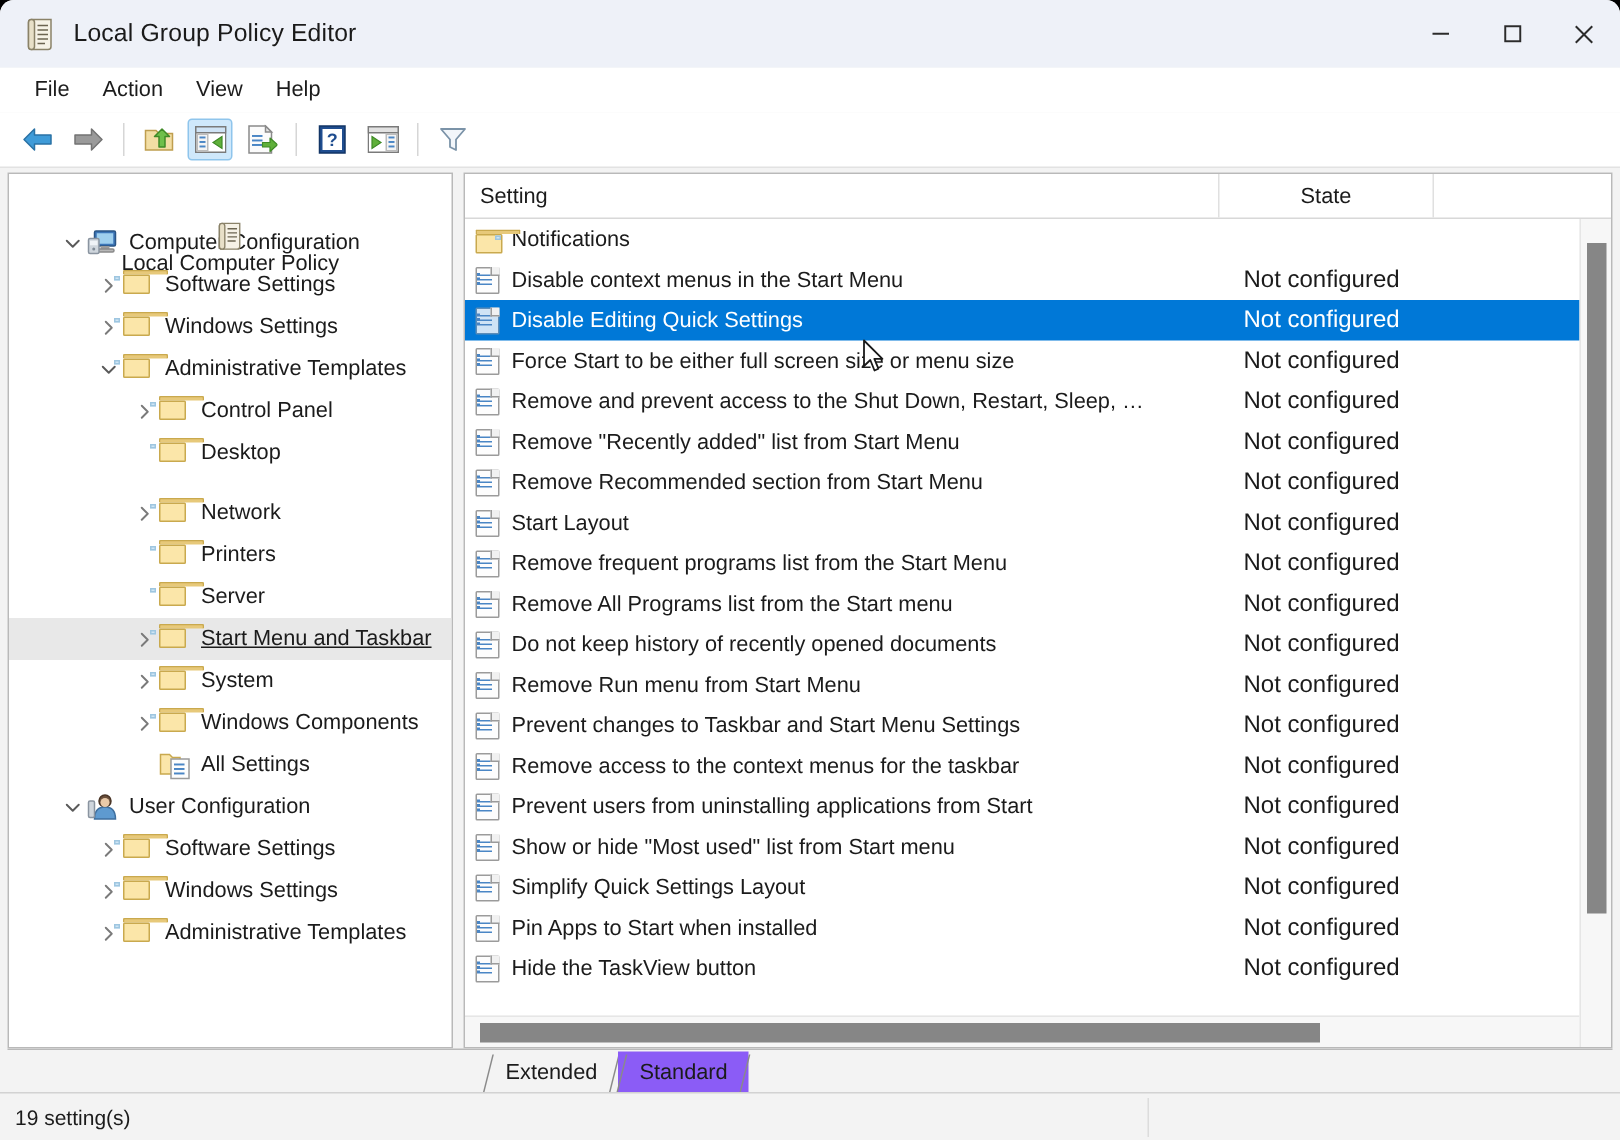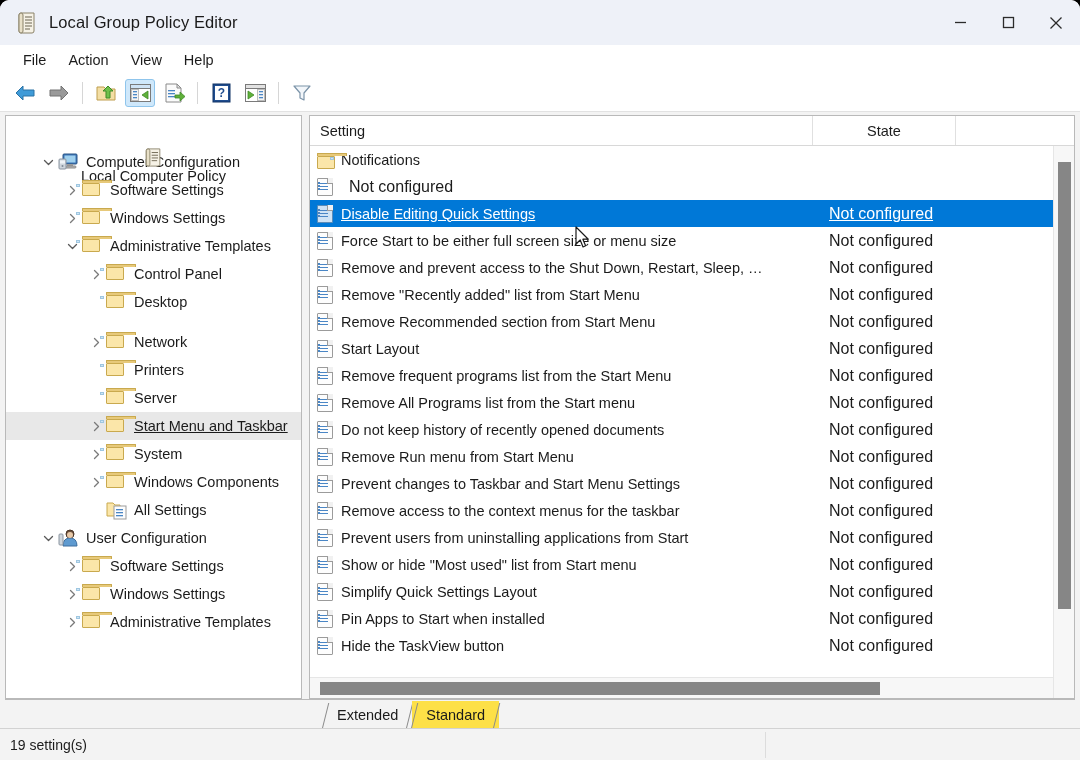--- a/index.html
+++ b/index.html
@@ -219,21 +219,21 @@
     position: relative;
   }
   .row {
     height: 27px;
     display: flex;
     align-items: center;
     cursor: default;
     white-space: nowrap;
     padding-left: 7px;
   }
-  .row.selected { background: #0078d7; color: #ffffff; text-decoration: underline; }
+  .row.selected { background: #0078d7; color: #ffffff; }
   .row-icon { width: 24px; flex: 0 0 auto; display: flex; align-items: center; }
   .row-name {
     font-size: 14.5px;
     color: #1b1b1b;
     width: 480px;
     overflow: hidden;
     text-overflow: ellipsis;
     flex: 0 0 auto;
   }
   .row.selected .row-name { color: #ffffff; }
@@ -337,21 +337,21 @@
     white-space: nowrap;
   }
   .tab .slashL, .tab .slashR {
     position: absolute;
     top: 2px;
     width: 1px; height: 26px;
     background: #8a8a8a;
   }
   .tab .slashL { left: 2px;  transform: skewX(-14deg); }
   .tab .slashR { right: 2px; transform: skewX(-14deg); }
-  .tab.active { background: #fde047; justify-content: center; }
+  .tab.active { background: #8b5cf6; justify-content: center; }
 
   
   #statusbar {
     height: 32px;
     background: #f3f3f3;
     border-top: 1px solid #d2d2d2;
     display: flex;
     align-items: center;
     flex: 0 0 auto;
     position: relative;
@@ -711,20 +711,21 @@
           <div class="row">
             <span class="row-icon">
               <span class="docicon">
                 <span class="lines">
                   <i></i>
                   <i></i>
                   <i></i>
                 </span>
               </span>
             </span>
+            <span class="row-name">Disable context menus in the Start Menu</span>
             <span class="row-state">Not configured</span>
           </div>
           <div class="row selected">
             <span class="row-icon">
               <span class="docicon">
                 <span class="lines">
                   <i></i>
                   <i></i>
                   <i></i>
                 </span>

